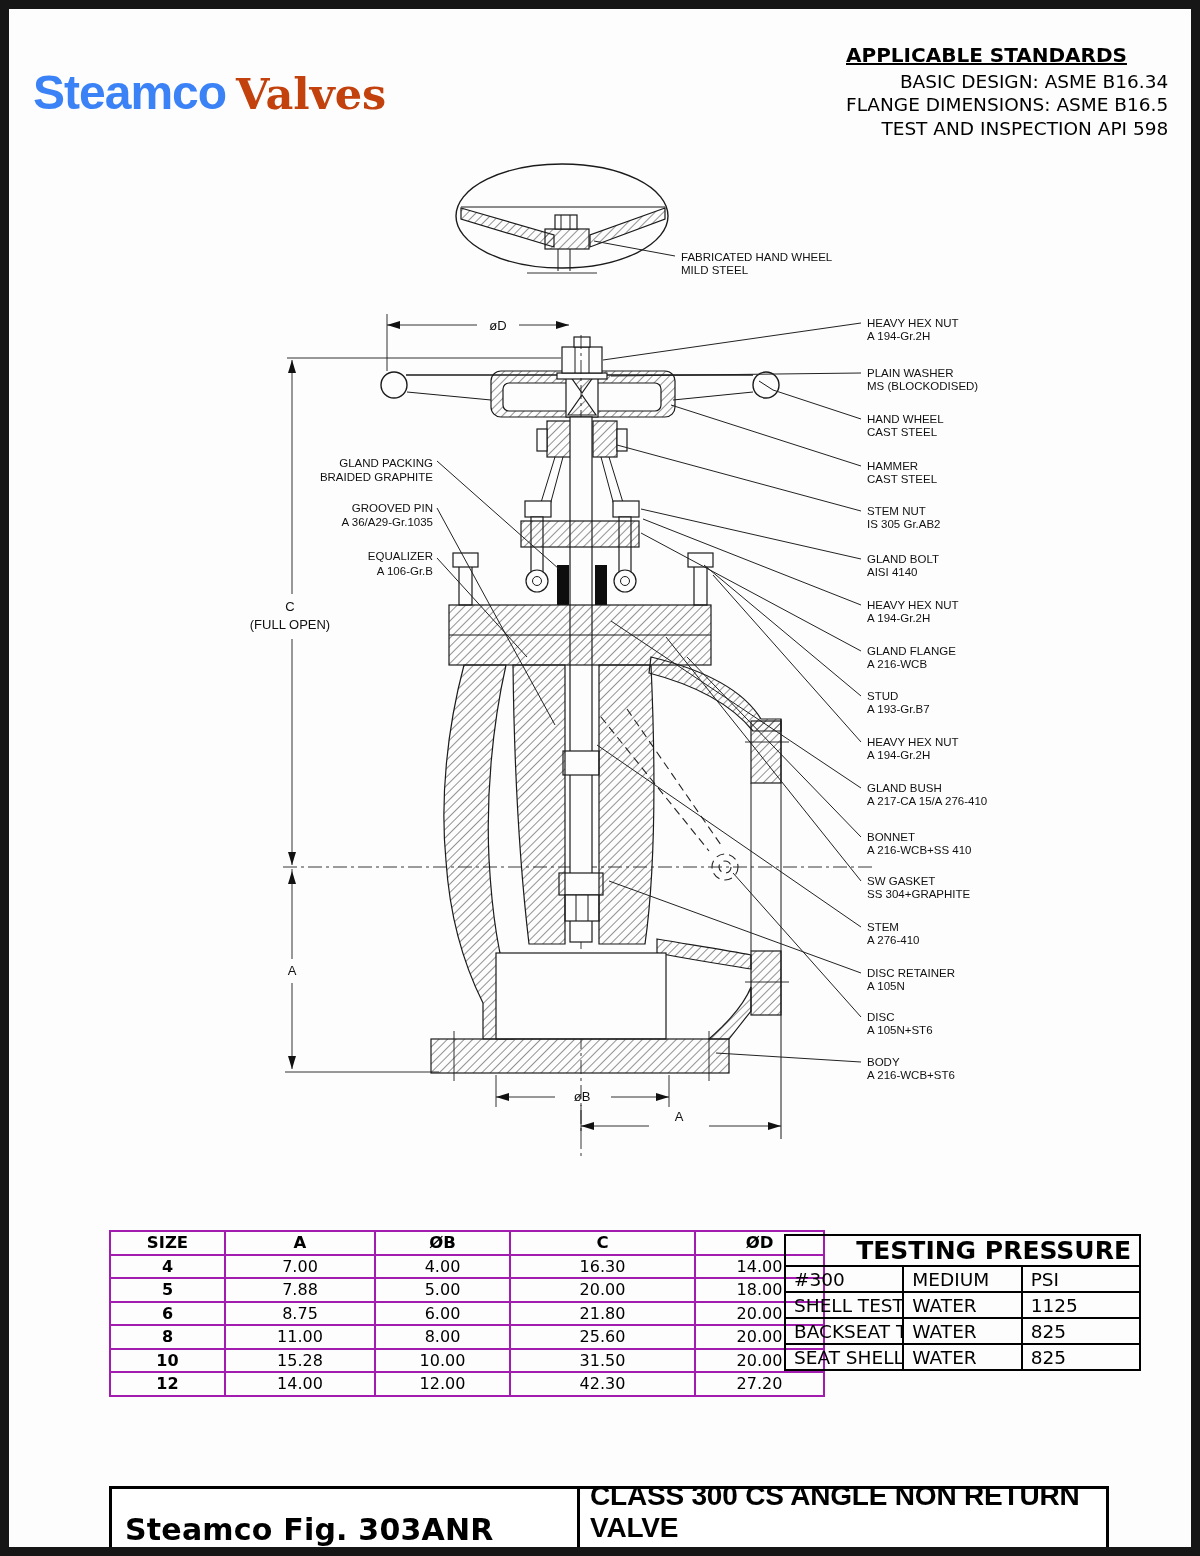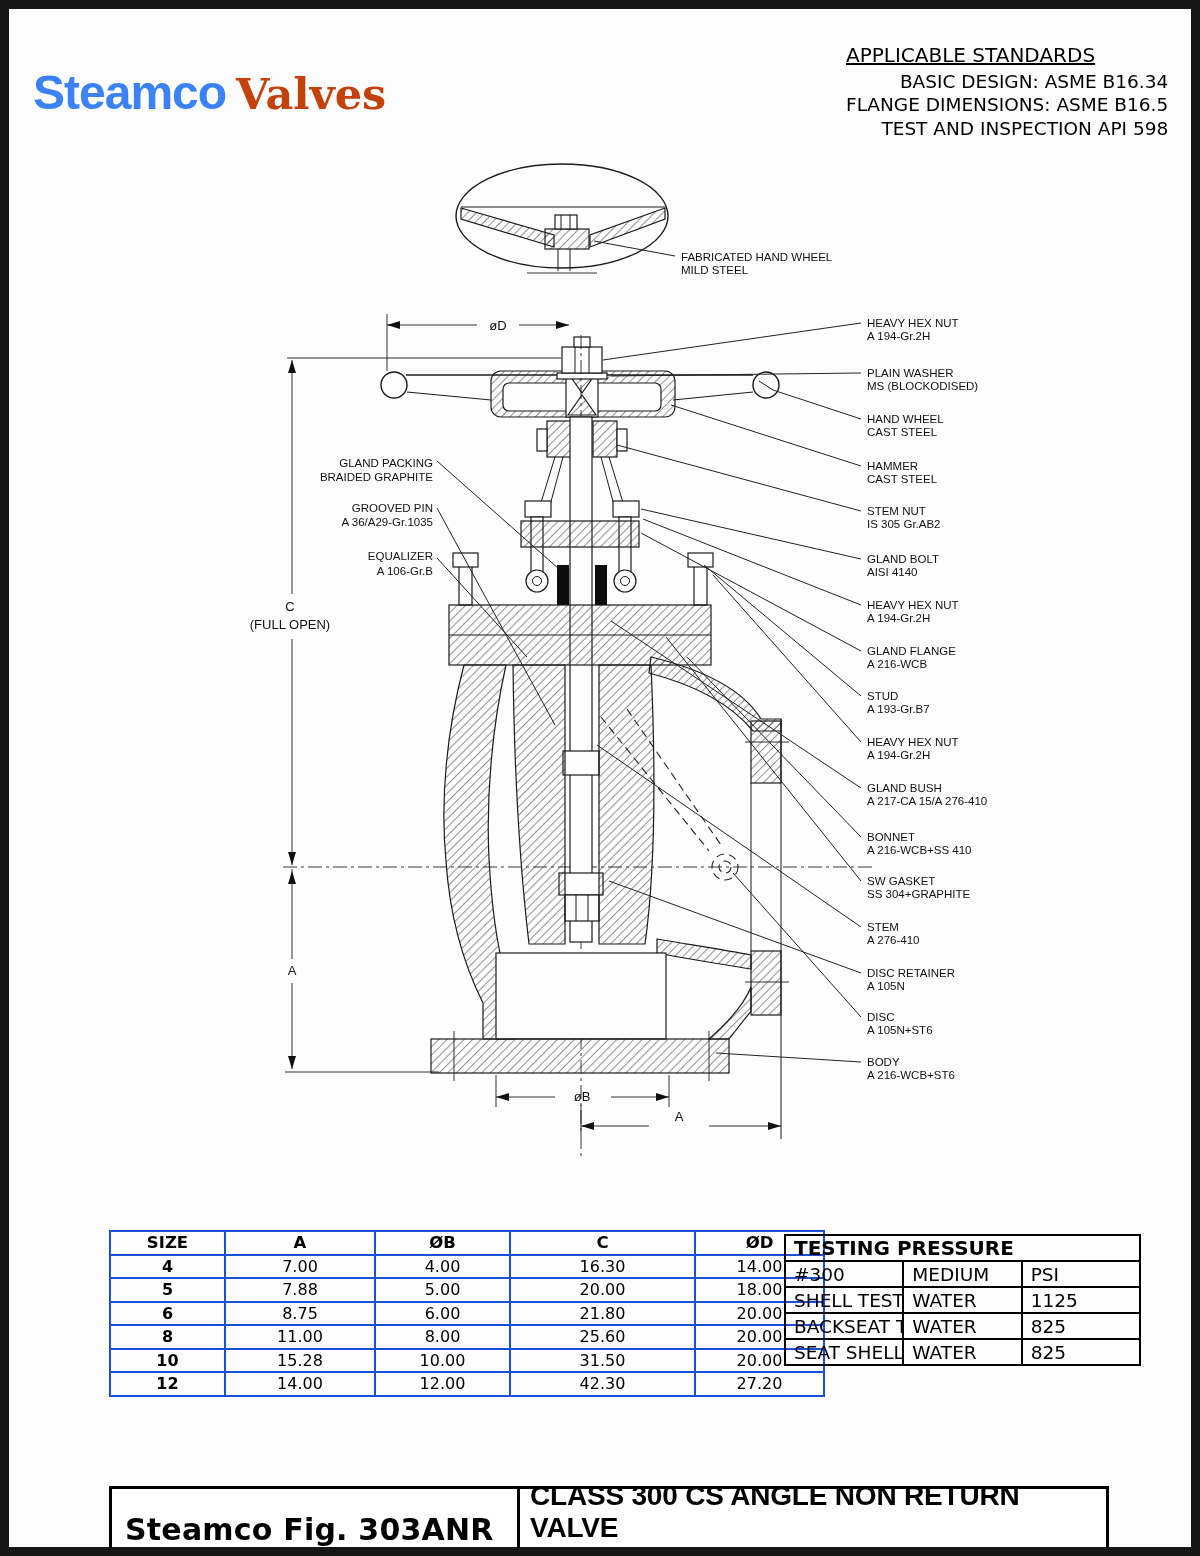--- a/index.html
+++ b/index.html
@@ -6,49 +6,49 @@
   .page {
     position:relative; width:1200px; height:1556px; background:#fdfdfd;
     box-sizing:border-box; border:9px solid #161616; overflow:hidden;
     font-family:"DejaVu Sans", sans-serif; color:#000;
   }
   
   .logo { position:absolute; left:24px; top:56px; white-space:nowrap; }
   .logo-primary { font-family:"Liberation Sans", sans-serif; font-weight:bold; font-size:48px; color:#3b82f6; letter-spacing:-1px;margin-top:25px; }
   .logo-secondary { font-family:"DejaVu Serif", serif; font-weight:600; font-size:43px; color:#c2410c; margin-left:10px; }
   .standards { position:absolute; left:837px; top:34px; }
-  .standards-title { font-size:20px; font-weight:normal; text-decoration:underline; margin-bottom:3px; }
+  .standards-title { font-size:20px; font-weight:bold; text-decoration:underline; margin-bottom:3px; }
   .standards-line { font-size:18.5px; line-height:1.27;text-align:right; }
   
   .drawing { position:absolute; left:0; top:0; }
   .ol  { fill:none; stroke:#1b1b1b; stroke-width:1.4; }
   .ol1 { fill:none; stroke:#1b1b1b; stroke-width:1; }
   .hat { fill:url(#hatch); stroke:#1b1b1b; stroke-width:1.2; }
   .wht { fill:#fdfdfd; stroke:#1b1b1b; stroke-width:1.2; }
   .thin{ stroke:#1b1b1b; stroke-width:0.9; fill:none; }
   .lead{ stroke:#222222; stroke-width:1; fill:none; }
   .cl  { stroke:#222222; stroke-width:0.9; fill:none; stroke-dasharray:14 4 3 4; }
   .dsh { stroke:#222222; stroke-width:1.1; fill:none; stroke-dasharray:8 5; }
   .blk { fill:#0d0d0d; stroke:none; }
   .arr { fill:#111; stroke:none; }
   .lbl { font-family:"Liberation Sans", sans-serif; font-size:11.5px; fill:#111; }
   .lblL{ text-anchor:end; }
   .dim { font-family:"Liberation Sans", sans-serif; font-size:13px; fill:#111; text-anchor:middle; }
   
   .size-table { position:absolute; left:100px; top:1221px; width:664px; border-collapse:collapse; table-layout:fixed; font-size:16px; }
-  .size-table th, .size-table td { border:2px solid #1d4ed8; text-align:center; padding:0 4px; height:21.5px; }
+  .size-table th, .size-table td { border:2px solid #a21caf; text-align:center; padding:0 4px; height:21.5px; }
   .size-table th { font-size:16.5px; }
   .size-table td.c0 { font-weight:bold; }
   
   .test-table { position:absolute; left:775px; top:1225px; width:357px; border-collapse:collapse; table-layout:fixed; font-size:18.5px; }
   .test-table td { border:2px solid #000; text-align:left; padding:0 8px; height:24px; overflow:hidden; white-space:nowrap; }
-  .test-table .tt-title td { font-weight:bold; font-size:20px; }
+  .test-table .tt-title td { font-weight:bold; font-size:25px;text-align:right; }
   
   .title-block { position:absolute; left:100px; top:1477px; width:1000px; height:67px; border:3px solid #000; box-sizing:border-box; display:flex; background:#fff; }
-  .tb-left  { width:408px; box-sizing:border-box; border-right:3px solid #000; display:flex; align-items:flex-end;
+  .tb-left  { width:468px; box-sizing:border-box; border-right:3px solid #000; display:flex; align-items:flex-end;
               padding:0 0 3px 13px; font-family:"DejaVu Sans", sans-serif; font-weight:bold; font-size:30px; letter-spacing:0.2px; }
   .tb-right { flex:1; display:flex; align-items:flex-end; padding:0 0 6px 10px;
               font-family:"Liberation Sans", sans-serif; font-weight:bold; font-size:28px; letter-spacing:-0.2px; }
 </style>
 </head>
 <body>
 
 <div class="page">
 
   <div class="logo">

